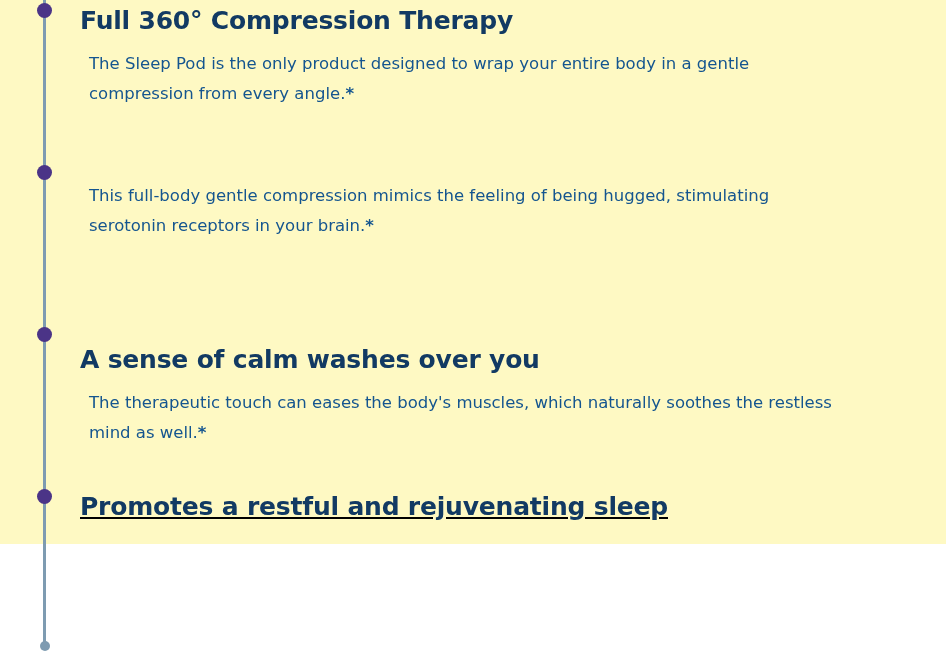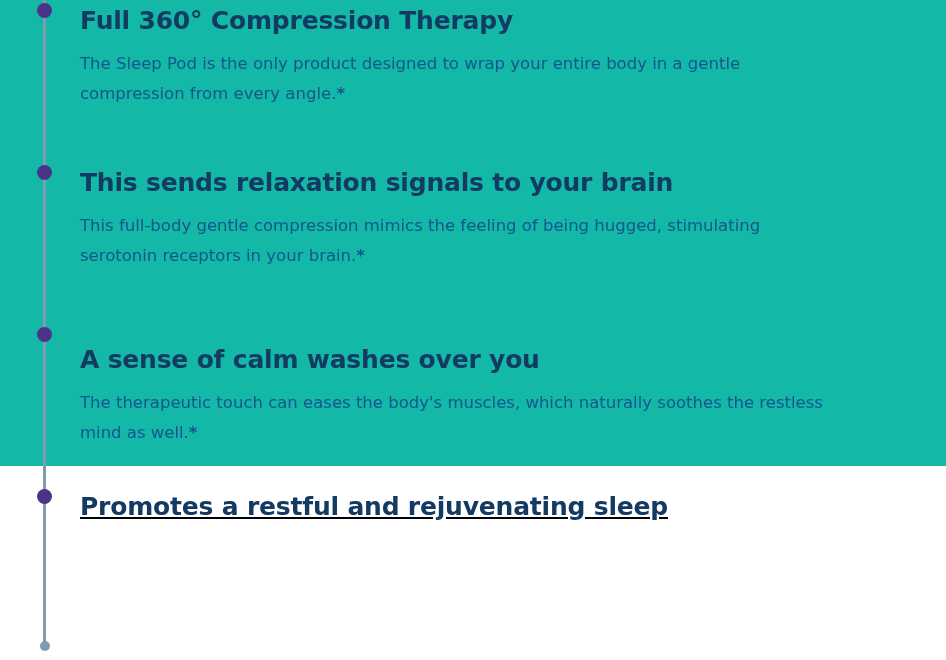--- a/index.html
+++ b/index.html
@@ -11,22 +11,22 @@
     width: 946px;
     height: 660px;
     overflow: hidden;
     font-family: "Liberation Sans", sans-serif;
     -webkit-font-smoothing: antialiased;
   }
 
   #benefits-timeline {
     position: relative;
     width: 946px;
-    height: 466px;
-    background: #14b8a6;
+    height: 544px;
+    background: #fef9c3;
   }
 
   
   .rail {
     position: absolute;
     left: 43px;
     top: 0;
     width: 3px;
     height: 646px;
     background: #7e9bb1;
@@ -65,21 +65,21 @@
     margin: 0;
     font-family: "DejaVu Sans", sans-serif;
     font-size: 25px;
     font-weight: bold;
     line-height: 1.18;
     letter-spacing: -0.2px;
     color: #123a63;
     white-space: nowrap;
   }
   .item-desc {
-    margin: 0;
+    margin: 9px;
     font-family: "DejaVu Sans", sans-serif;
     font-size: 16.5px;
     font-weight: normal;
     line-height: 30px;
     color: #14558f;
     max-width: 760px;
   }
   .item-desc .asterisk {
     font-weight: bold;
   }
@@ -117,21 +117,20 @@
     <div class="dot"></div>
     <div class="body">
       <h2 class="item-title">Full 360° Compression Therapy</h2>
       <p class="item-desc"><span>The Sleep Pod is the only product designed to wrap your entire body in a gentle compression from every angle.</span><span class="asterisk">*</span></p>
     </div>
   </div>
 
   <div class="item" id="item-2">
     <div class="dot"></div>
     <div class="body">
-      <h2 class="item-title">This sends relaxation signals to your brain</h2>
       <p class="item-desc"><span>This full-body gentle compression mimics the feeling of being hugged, stimulating serotonin receptors in your brain.</span><span class="asterisk">*</span></p>
     </div>
   </div>
 
   <div class="item" id="item-3">
     <div class="dot"></div>
     <div class="body">
       <h2 class="item-title">A sense of calm washes over you</h2>
       <p class="item-desc"><span>The therapeutic touch can eases the body's muscles, which naturally soothes the restless mind as well.</span><span class="asterisk">*</span></p>
     </div>

